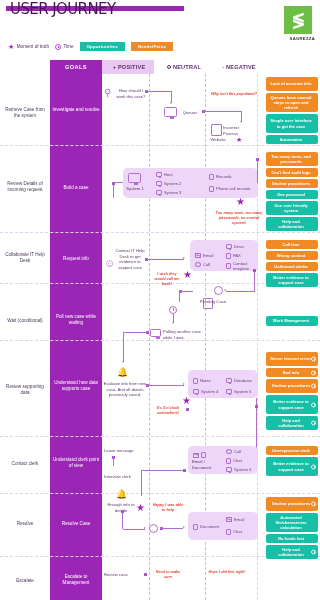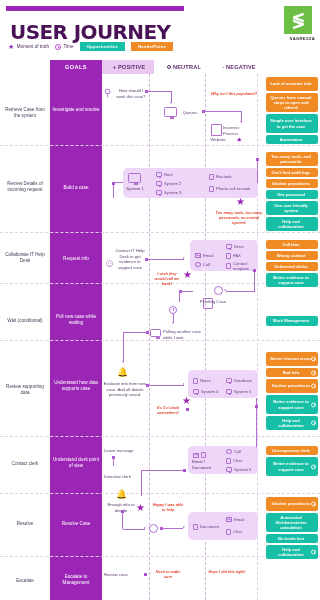--- a/index.html
+++ b/index.html
@@ -4,22 +4,22 @@
 <style>
   * { margin:0; padding:0; box-sizing:border-box; }
   body {
     width:320px; height:600px; background:#ffffff;
     font-family:"Liberation Sans", sans-serif;
     color:#3d2a52; overflow:hidden; position:relative;
   }
   
   .top-bar { position:absolute; left:6px; top:6px; width:178px; height:5px; background:#9b26b6; }
   .title {
-    position:absolute; left:10px; top:20px;
-    font-size:20px; font-weight:bold; letter-spacing:-0.6px;
+    position:absolute; left:10px; top:0;
+    font-size:15px; font-weight:normal; letter-spacing:-0.6px;
     color:#4a1256; font-family:"DejaVu Sans", sans-serif;
   }
   .logo-box { position:absolute; right:8px; top:6px; width:28px; height:28px; background:#6cbe45;
               display:flex; align-items:center; justify-content:center; }
   .logo-glyph { color:#fff; font-size:20px; font-weight:bold; line-height:1; transform:scaleX(0.8); }
   .logo-text { position:absolute; right:5px; top:36px; font-size:4.2px; font-weight:bold;
                color:#333; letter-spacing:0.3px; }
   
   .legend { position:absolute; left:8px; top:42px; display:flex; align-items:center; gap:6px; }
   .lg { display:flex; align-items:center; gap:2.5px; font-size:4.6px; color:#4a2d5e; }

